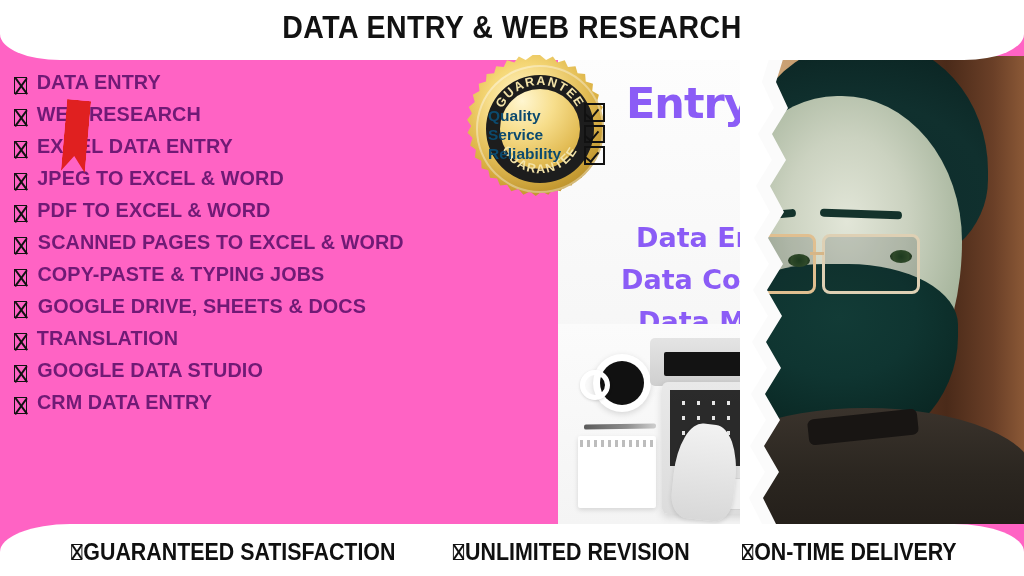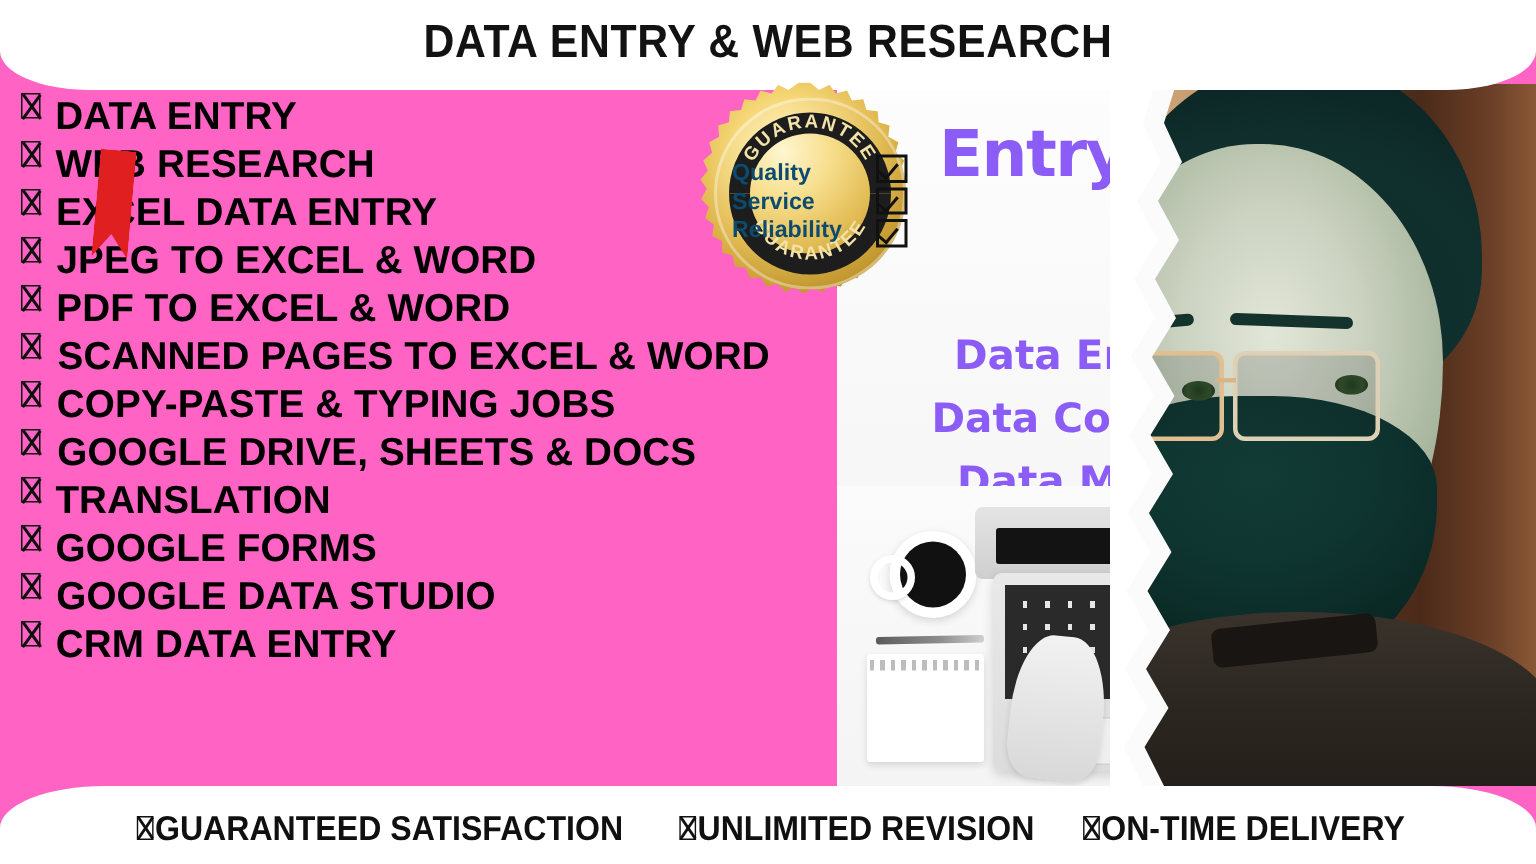--- a/index.html
+++ b/index.html
@@ -35,21 +35,21 @@
   .footer-band{
     position:absolute;left:0;bottom:0;width:1024px;height:52px;
     background:#ffffff;z-index:30;
     border-top-left-radius:70px 28px;
     border-top-right-radius:70px 28px;
   }
   .footer-row{
     position:absolute;left:0;bottom:0;width:1024px;height:48px;
     z-index:32;
     display:flex;align-items:center;justify-content:center;
-    gap:16px;
+    gap:36px;
     white-space:nowrap;
   }
   .footer-item{
     display:flex;align-items:center;
     font-weight:700;font-size:23px;color:#101010;
     letter-spacing:0px;
     transform:scaleX(0.93);
   }
   .footer-item .tofu{margin-right:1px;}
 
@@ -72,24 +72,24 @@
   .tofu-sm{width:12px;height:16px;}
   .tofu-sm::before,.tofu-sm::after{height:18px;}
 
   
   .service-list{
     position:absolute;left:14px;top:62px;width:546px;
     z-index:20;
     display:flex;flex-direction:column;
   }
   .service-item{
-    display:flex;align-items:flex-start;
+    display:flex;align-items:flex-end;
     height:32px;
-    font-weight:700;font-size:26px;letter-spacing:0.1px;
-    color:#000000;
+    font-weight:700;font-size:20px;letter-spacing:0.1px;
+    color:#701a75;
     white-space:nowrap;
   }
   .service-item .tofu{margin-right:9px;}
   .service-item .label{transform:scaleX(0.99);}
 
   
   .photo-panel{
     position:absolute;left:558px;top:56px;width:466px;height:468px;
     overflow:hidden;z-index:10;
     background:#f4f5f3;
@@ -447,24 +447,20 @@
     <div class="service-item">
       <span class="tofu"></span>
       <span class="label">GOOGLE DRIVE, SHEETS &amp; DOCS</span>
     </div>
     <div class="service-item">
       <span class="tofu"></span>
       <span class="label">TRANSLATION</span>
     </div>
     <div class="service-item">
       <span class="tofu"></span>
-      <span class="label">GOOGLE FORMS</span>
-    </div>
-    <div class="service-item">
-      <span class="tofu"></span>
       <span class="label">GOOGLE DATA STUDIO</span>
     </div>
     <div class="service-item">
       <span class="tofu"></span>
       <span class="label">CRM DATA ENTRY</span>
     </div>
   </div>
 
   <div class="header-band"></div>
   <div class="header-title">DATA ENTRY &amp; WEB RESEARCH</div>

